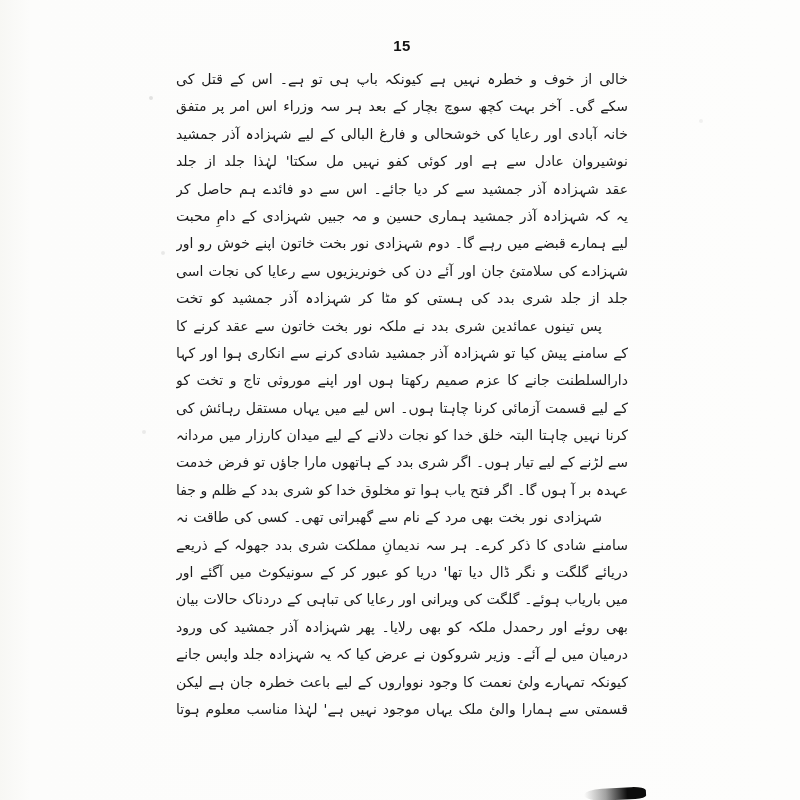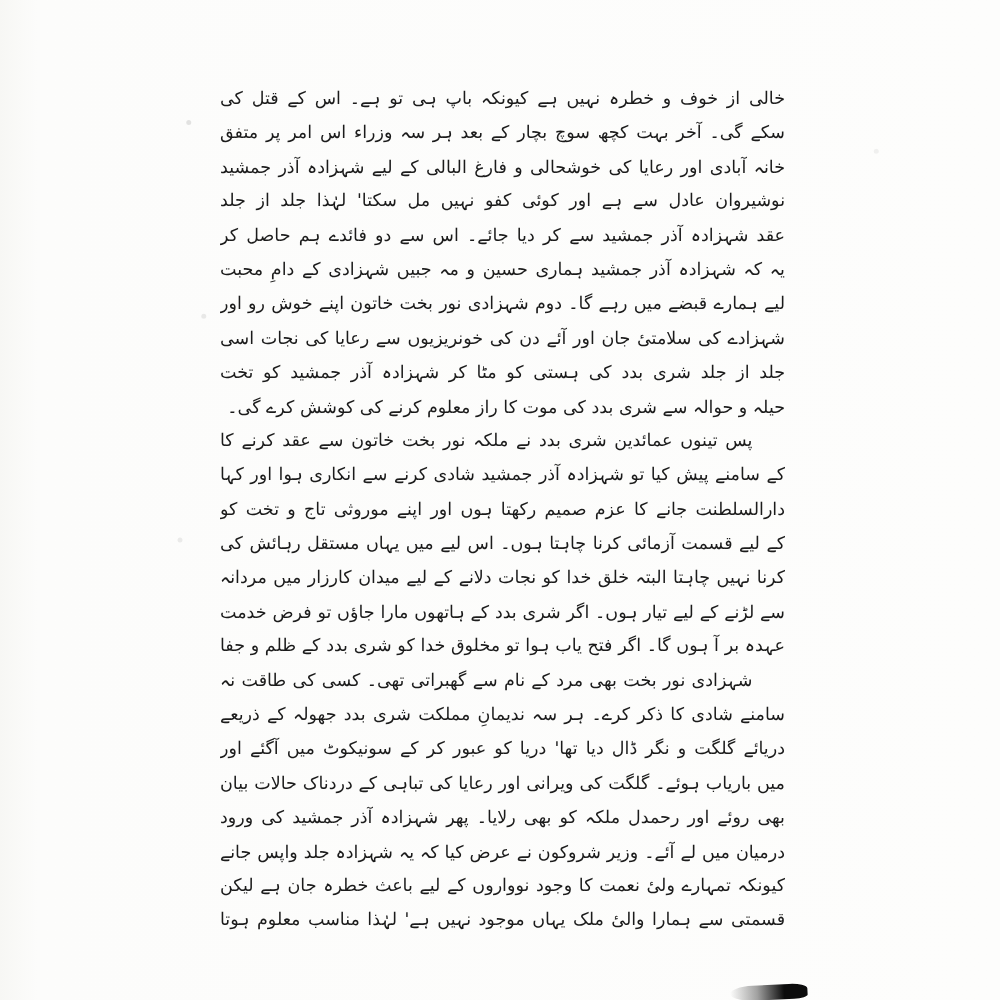--- a/index.html
+++ b/index.html
@@ -74,33 +74,33 @@
       143px 431px 0 1px rgba(0,0,0,0.07),
       700px 120px 0 1px rgba(0,0,0,0.05);
     border-radius: 50%;
   }
 </style>
 </head>
 <body>
 
 <div class="page">
 
+  <div class="page-number">15</div>
 
   <div class="text-block">
 
     <div class="line">خالی از خوف و خطرہ نہیں ہے کیونکہ باپ ہی تو ہے۔ اس کے قتل کی سازش کو برداشت نہ کر</div>
     <div class="line">سکے گی۔ آخر بہت کچھ سوچ بچار کے بعد ہر سہ وزراء اس امر پر متفق ہوگئے کہ ملکہ کی شادی</div>
     <div class="line">خانہ آبادی اور رعایا کی خوشحالی و فارغ البالی کے لیے شہزادہ آذر جمشید سے بہتر' جو نسل</div>
     <div class="line">نوشیروان عادل سے ہے اور کوئی کفو نہیں مل سکتا' لہٰذا جلد از جلد شہزادی نور بخت خاتون کا</div>
     <div class="line">عقد شہزادہ آذر جمشید سے کر دیا جائے۔ اس سے دو فائدے ہم حاصل کر سکیں گے۔ ایک تو</div>
     <div class="line">یہ کہ شہزادہ آذر جمشید ہماری حسین و مہ جبیں شہزادی کے دامِ محبت میں اسیر ہو کر ہمیشہ کے</div>
     <div class="line">لیے ہمارے قبضے میں رہے گا۔ دوم شہزادی نور بخت خاتون اپنے خوش رو اور خوش خو</div>
     <div class="line">شہزادے کی سلامتیٔ جان اور آئے دن کی خونریزیوں سے رعایا کی نجات اسی میں سمجھے گی کہ</div>
     <div class="line">جلد از جلد شری بدد کی ہستی کو مٹا کر شہزادہ آذر جمشید کو تخت سلطان پر بٹھا دیا جائے اور ہر</div>
-    <div class="line para-end">حیلہ و حوالہ سے شری بدد کی موت کا راز معلوم کرنے کی کوشش کرے گی۔</div>
 
     <div class="line para-start">پس تینوں عمائدین شری بدد نے ملکہ نور بخت خاتون سے عقد کرنے کا سوال شہزادے</div>
     <div class="line">کے سامنے پیش کیا تو شہزادہ آذر جمشید شادی کرنے سے انکاری ہوا اور کہا کہ میں واپس اپنے</div>
     <div class="line">دارالسلطنت جانے کا عزم صمیم رکھتا ہوں اور اپنے موروثی تاج و تخت کو دوبارہ حاصل کرنے</div>
     <div class="line">کے لیے قسمت آزمائی کرنا چاہتا ہوں۔ اس لیے میں یہاں مستقل رہائش کی غرض سے شادی</div>
     <div class="line">کرنا نہیں چاہتا البتہ خلق خدا کو نجات دلانے کے لیے میدان کارزار میں مردانہ وار شری بدد</div>
     <div class="line">سے لڑنے کے لیے تیار ہوں۔ اگر شری بدد کے ہاتھوں مارا جاؤں تو فرض خدمت خلق سے</div>
     <div class="line para-end">عہدہ بر آ ہوں گا۔ اگر فتح یاب ہوا تو مخلوق خدا کو شری بدد کے ظلم و جفا سے نجات ملے گی۔</div>
 
     <div class="line para-start">شہزادی نور بخت بھی مرد کے نام سے گھبراتی تھی۔ کسی کی طاقت نہ تھی کہ ان کے</div>

